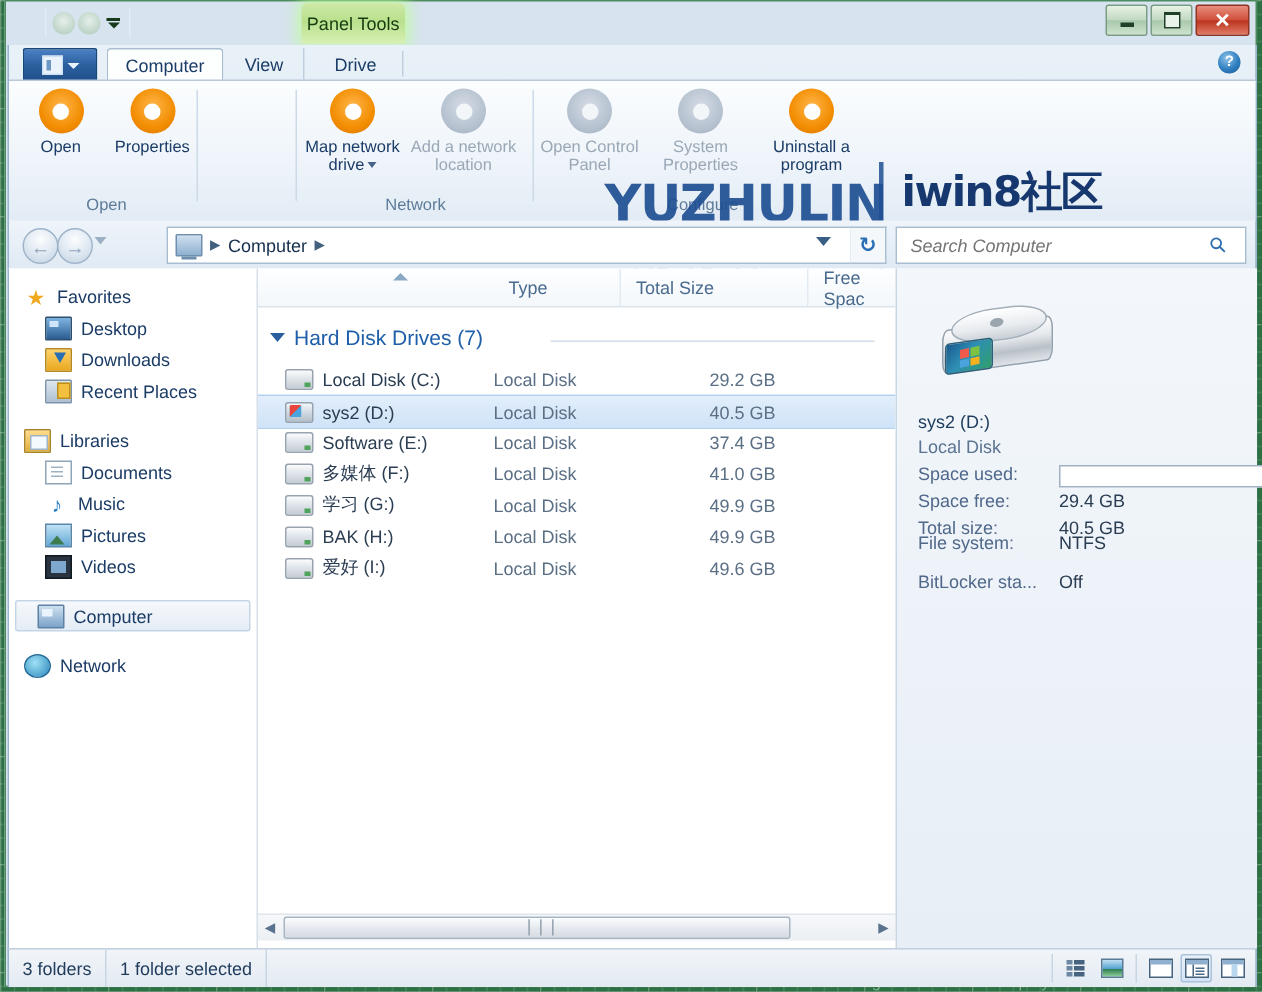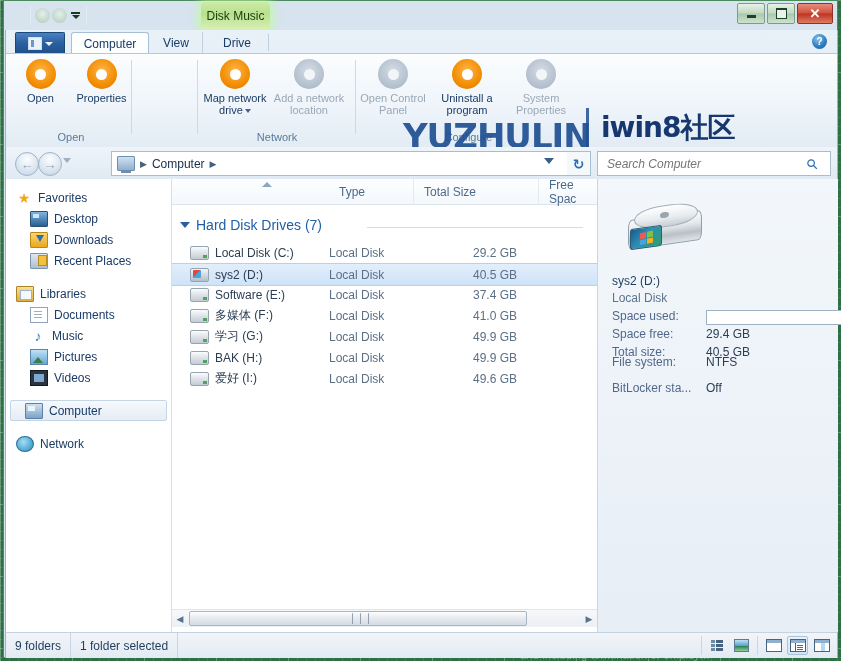--- a/index.html
+++ b/index.html
@@ -422,21 +422,21 @@
 <div id="desktop-text">and including termination of employm</div>
 
 <div id="window">
 
   <div id="titlebar">
     <div id="qat">
       <div class="qat-btn"></div>
       <div class="qat-btn"></div>
       <div class="qat-arrow"></div>
     </div>
-    <div id="ctx-tab">Disk Music</div>
+    <div id="ctx-tab">Panel Tools</div>
     <div id="wincontrols">
       <div class="wbtn">
         <div class="g">
             <div class="min-glyph"></div>
           </div>
       </div>
       <div class="wbtn">
         <div class="g">
             <div class="max-glyph"></div>
           </div>
@@ -495,27 +495,27 @@
         <div class="glabel">Network</div>
         <div class="gsep"></div>
       </div>
 
       <div class="rgroup" id="grp-configure">
         <div class="items">
           <div class="ritem dim">
             <div class="ricon gray"></div>
             <div class="cap">Open Control Panel</div>
           </div>
+          <div class="ritem dim">
+            <div class="ricon gray"></div>
+            <div class="cap">System Properties</div>
+          </div>
           <div class="ritem">
             <div class="ricon"></div>
             <div class="cap">Uninstall a program</div>
-          </div>
-          <div class="ritem dim">
-            <div class="ricon gray"></div>
-            <div class="cap">System Properties</div>
           </div>
         </div>
         <div class="glabel">Configure</div>
       </div>
 
       <div id="watermark">
 
         <div class="wm-yuzhulin">YUZHULIN</div>
         <div class="wm-cn">雨竹林</div>
         <div class="wm-bar"></div>
@@ -730,21 +730,21 @@
       </div>
       <div class="dp-row" style="top:202px;">
         <span class="k">BitLocker sta...</span>
         <span class="v">Off</span>
       </div>
     </div>
 
   </div>
 
   <div id="statusbar">
-    <div class="sb-cell">9 folders</div>
+    <div class="sb-cell">3 folders</div>
     <div class="sb-cell">1 folder selected</div>
     <div id="sb-spacer"></div>
     <div class="vgroup">
       <div class="vbtn">
         <span class="gl-details">
             <i></i>
             <i></i>
             <i></i>
             <i></i>
             <i></i>

